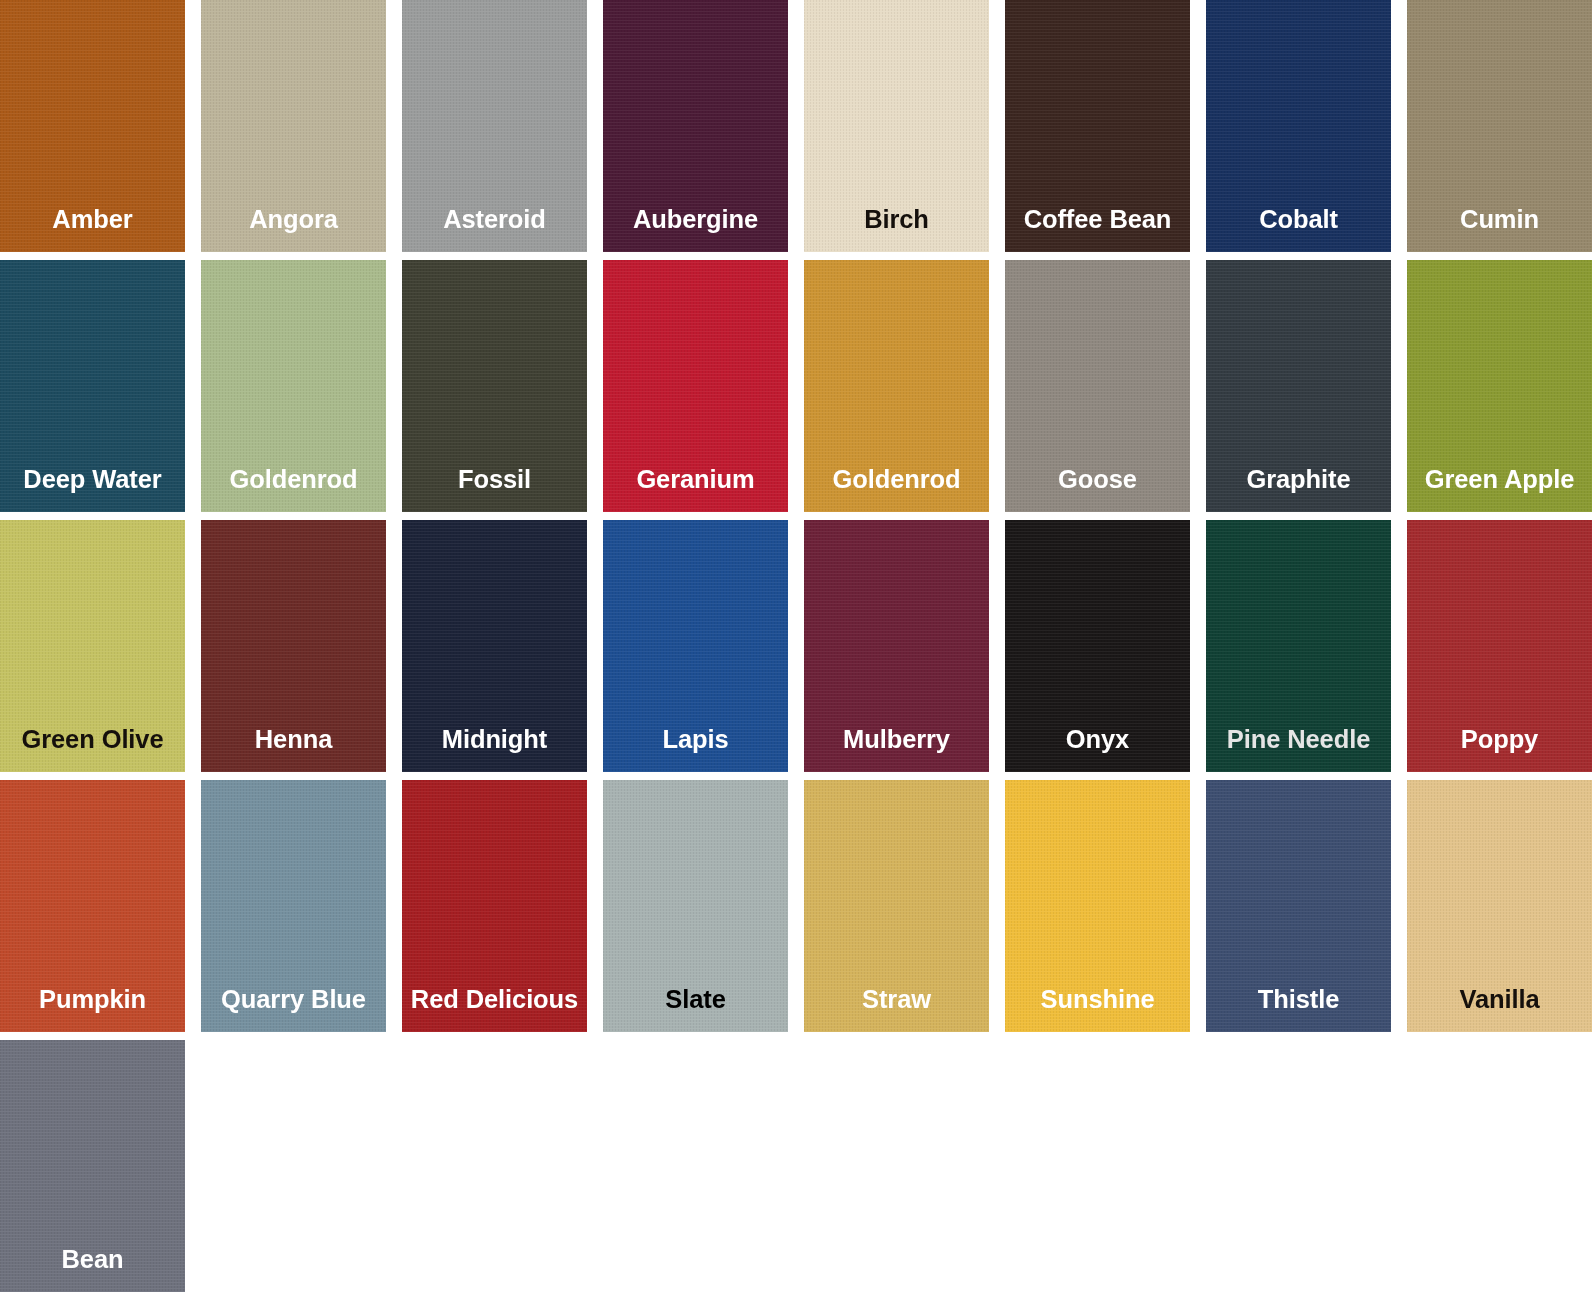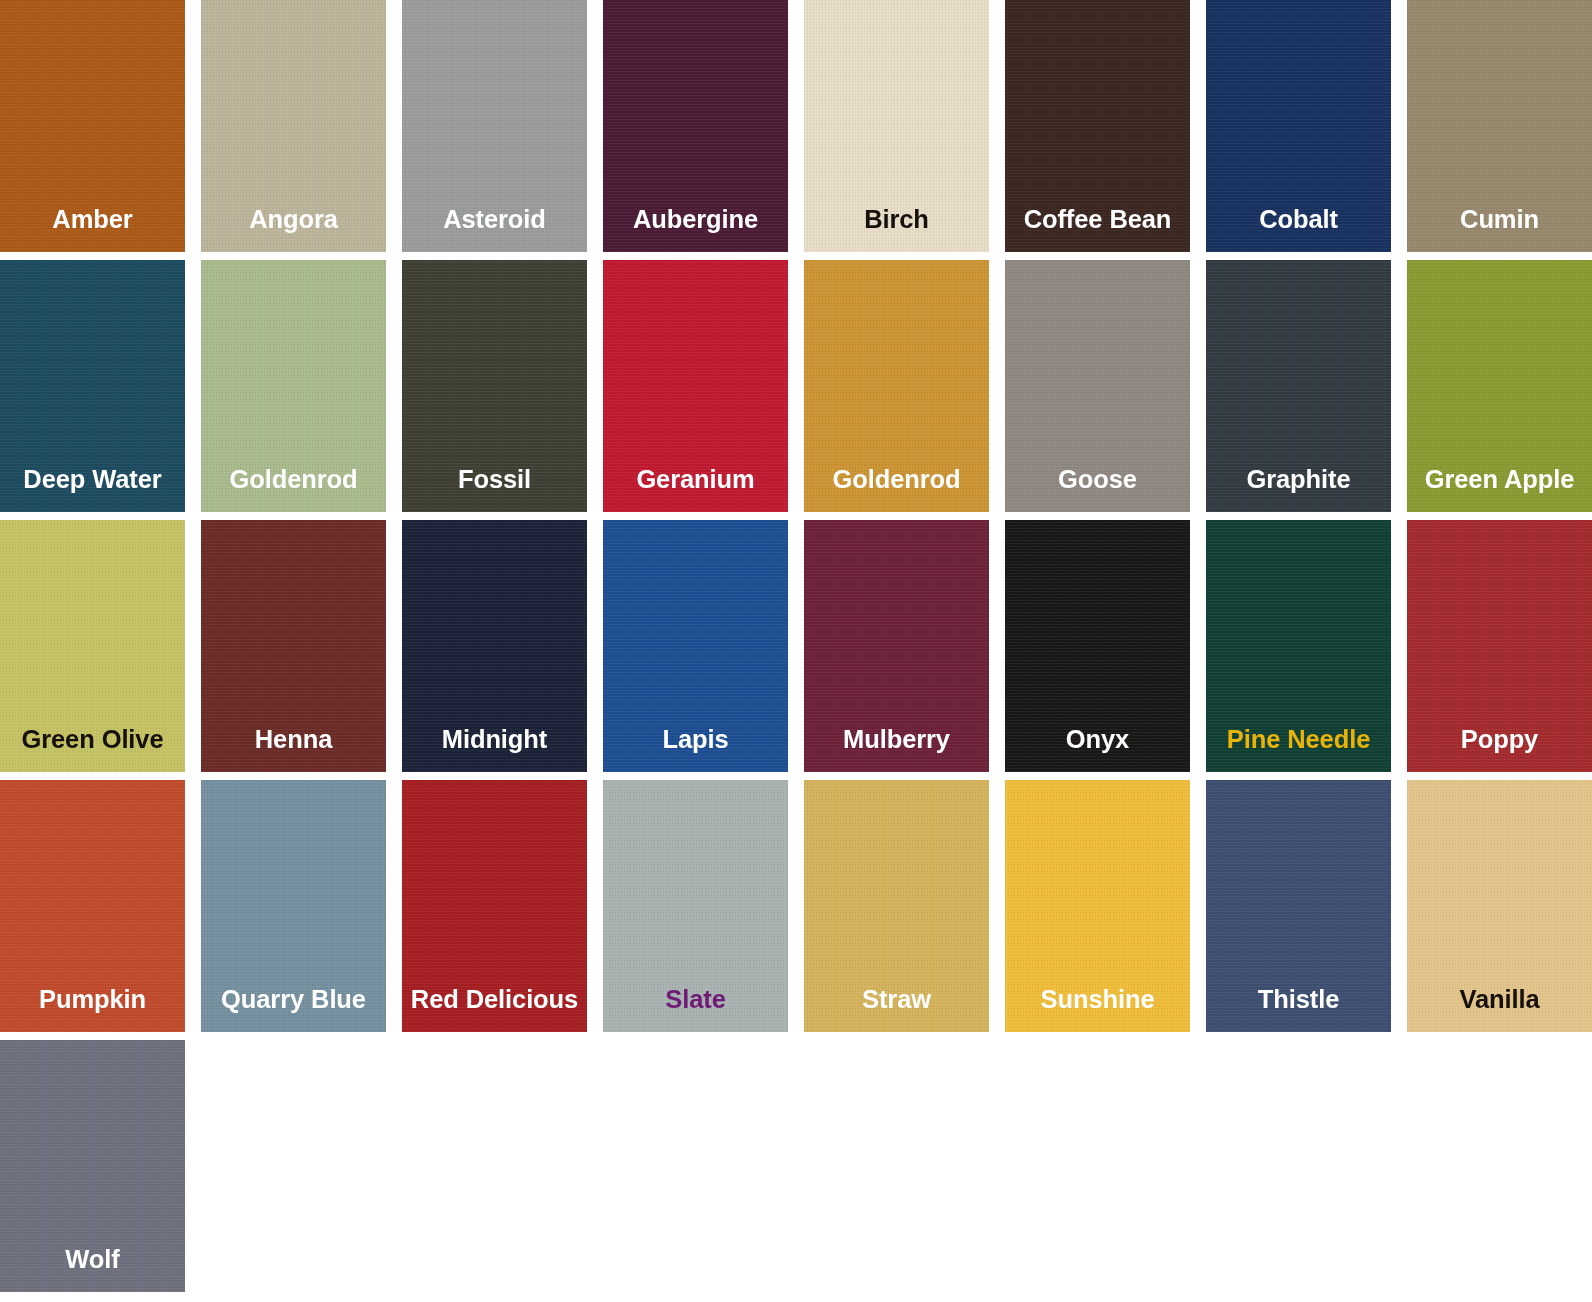--- a/index.html
+++ b/index.html
@@ -132,50 +132,50 @@
     <div class="swatch" title="Lapis" style="background-color: rgb(29, 78, 146);">
       <div class="swatch-label label-light" style="color: rgb(255, 255, 255);">Lapis</div>
     </div>
     <div class="swatch" title="Mulberry" style="background-color: rgb(108, 33, 56);">
       <div class="swatch-label label-light" style="color: rgb(255, 255, 255);">Mulberry</div>
     </div>
     <div class="swatch" title="Onyx" style="background-color: rgb(26, 23, 23);">
       <div class="swatch-label label-light" style="color: rgb(255, 255, 255);">Onyx</div>
     </div>
     <div class="swatch" title="Pine Needle" style="background-color: rgb(16, 64, 52);">
-      <div class="swatch-label label-light" style="color: #eab308;">Pine Needle</div>
+      <div class="swatch-label label-light" style="color: #e5e5e5;">Pine Needle</div>
     </div>
     <div class="swatch" title="Poppy" style="background-color: rgb(163, 43, 46);">
       <div class="swatch-label label-light" style="color: rgb(255, 255, 255);">Poppy</div>
     </div>
     <div class="swatch" title="Pumpkin" style="background-color: rgb(192, 74, 43);">
       <div class="swatch-label label-light" style="color: rgb(255, 255, 255);">Pumpkin</div>
     </div>
     <div class="swatch" title="Quarry Blue" style="background-color: rgb(117, 144, 159);">
       <div class="swatch-label label-light" style="color: rgb(255, 255, 255);">Quarry Blue</div>
     </div>
     <div class="swatch" title="Red Delicious" style="background-color: rgb(165, 30, 34);">
       <div class="swatch-label label-light" style="color: rgb(255, 255, 255);">Red Delicious</div>
     </div>
     <div class="swatch" title="Slate" style="background-color: rgb(167, 178, 177);">
-      <div class="swatch-label label-light" style="color: #701a75;">Slate</div>
+      <div class="swatch-label label-light" style="color: #000000;">Slate</div>
     </div>
     <div class="swatch" title="Straw" style="background-color: rgb(212, 179, 92);">
       <div class="swatch-label label-light" style="color: rgb(255, 255, 255);">Straw</div>
     </div>
     <div class="swatch" title="Sunshine" style="background-color: rgb(239, 189, 58);">
       <div class="swatch-label label-light" style="color: rgb(255, 255, 255);">Sunshine</div>
     </div>
     <div class="swatch" title="Thistle" style="background-color: rgb(61, 78, 112);">
       <div class="swatch-label label-light" style="color: rgb(255, 255, 255);">Thistle</div>
     </div>
     <div class="swatch" title="Vanilla" style="background-color: rgb(226, 195, 139);">
       <div class="swatch-label label-dark" style="color: rgb(21, 16, 12);">Vanilla</div>
     </div>
     <div class="swatch" title="Wolf" style="background-color: rgb(110, 113, 125);">
-      <div class="swatch-label label-light" style="color: rgb(255, 255, 255);">Wolf</div>
+      <div class="swatch-label label-light" style="color: rgb(255, 255, 255);">Bean</div>
     </div>
     <div class="swatch swatch-empty"></div>
     <div class="swatch swatch-empty"></div>
     <div class="swatch swatch-empty"></div>
     <div class="swatch swatch-empty"></div>
     <div class="swatch swatch-empty"></div>
   </div>
 
 </body></html>

